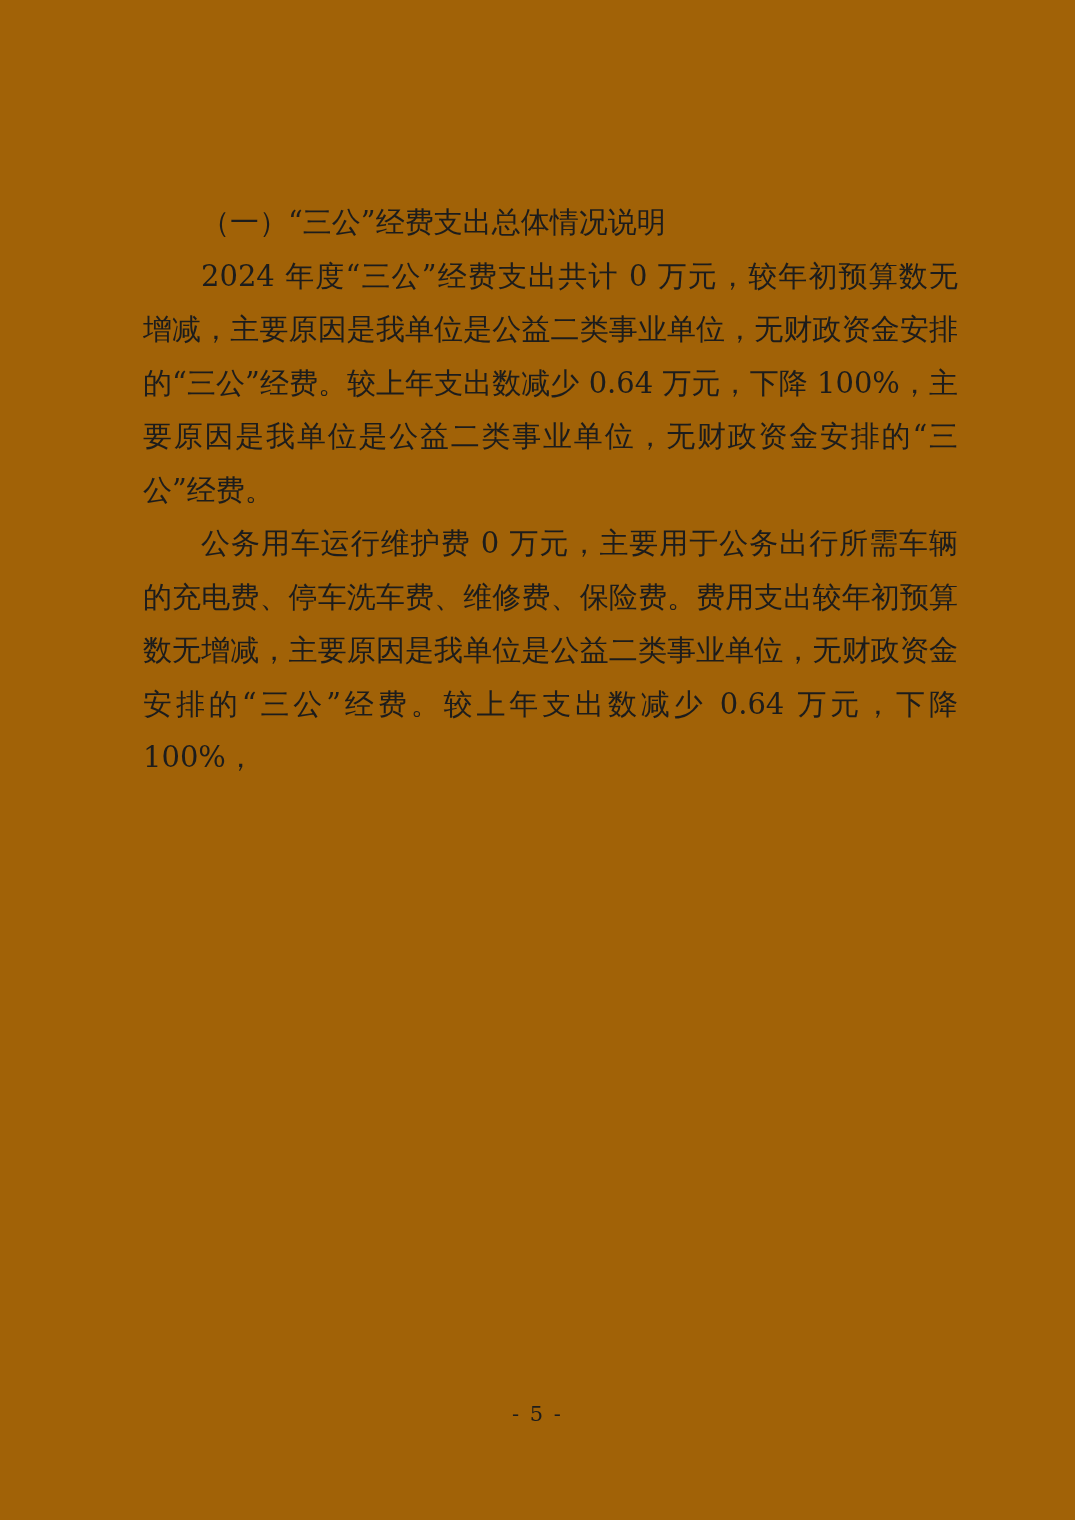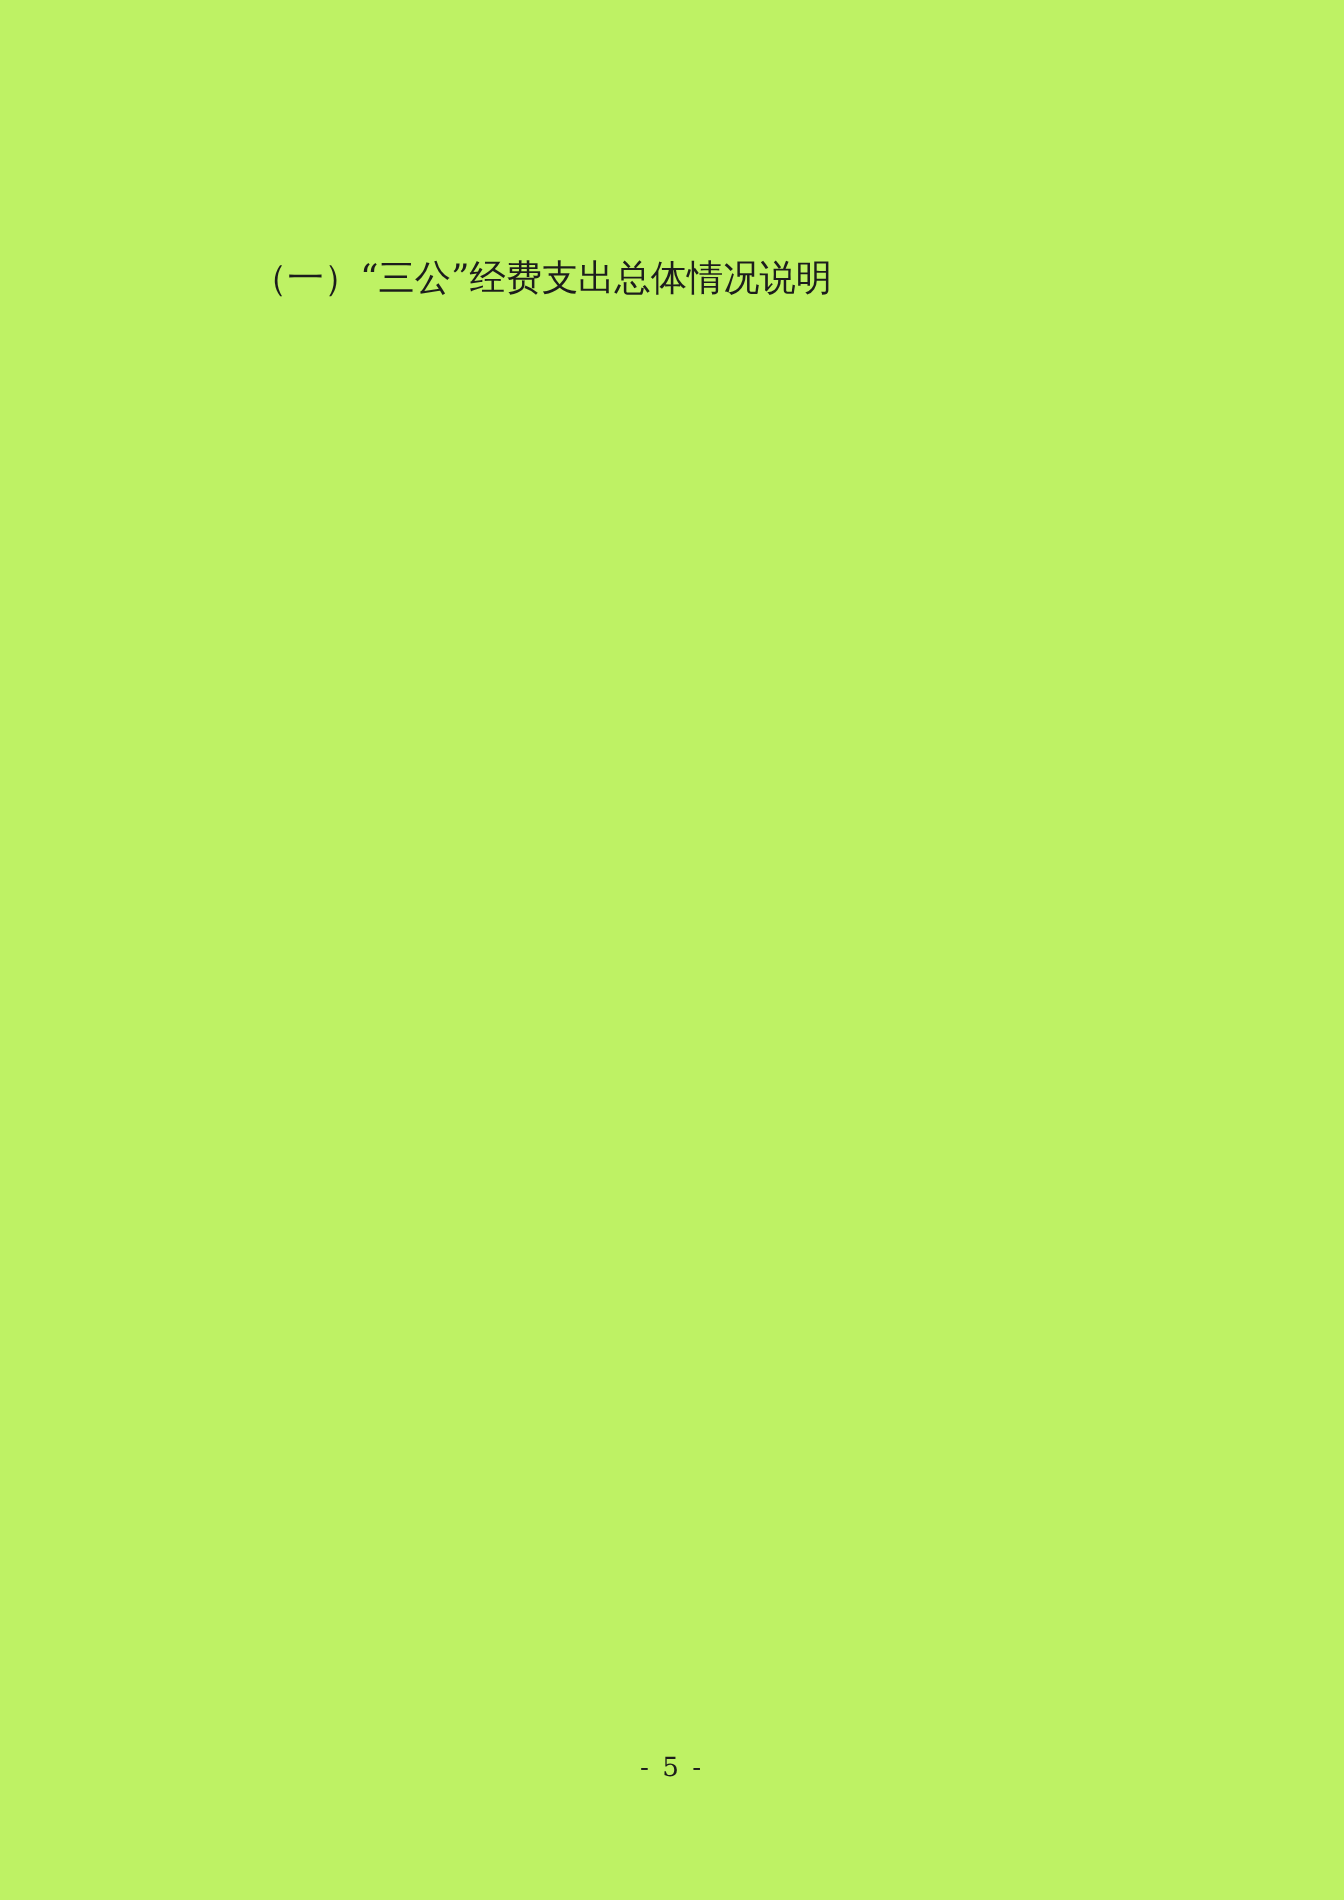--- a/index.html
+++ b/index.html
@@ -10,21 +10,21 @@
   body {
     width: 1075px;
     height: 1520px;
     position: relative;
     overflow: hidden;
     font-family: "DejaVu Serif", serif;
   }
   .page {
     position: absolute;
     inset: 0;
-    background: #bef264;
+    background: #a16207;
   }
   .content {
     position: absolute;
     left: 143px;
     top: 196px;
     width: 815px;
     color: #1c1c1c;
     font-size: 29px;
     line-height: 53.5px;
     text-align: justify;
@@ -52,23 +52,25 @@
   }
 </style>
 </head>
 <body>
 
 <main class="page">
 
   <section class="content">
     <h2 class="heading">（一）“三公”经费支出总体情况说明</h2>
 
+    <p class="para">2024 年度“三公”经费支出共计 0 万元，较年初预算数无增减，主要原因是我单位是公益二类事业单位，无财政资金安排的“三公”经费。较上年支出数减少 0.64 万元，下降 100%，主要原因是我单位是公益二类事业单位，无财政资金安排的“三公”经费。</p>
 
 
 
 
+    <p class="para">公务用车运行维护费 0 万元，主要用于公务出行所需车辆的充电费、停车洗车费、维修费、保险费。费用支出较年初预算数无增减，主要原因是我单位是公益二类事业单位，无财政资金安排的“三公”经费。较上年支出数减少 0.64 万元，下降 100%，</p>
   </section>
 
   <footer class="footer">
     <span class="page-number">- 5 -</span>
   </footer>
 
 </main>
 
 </body></html>

